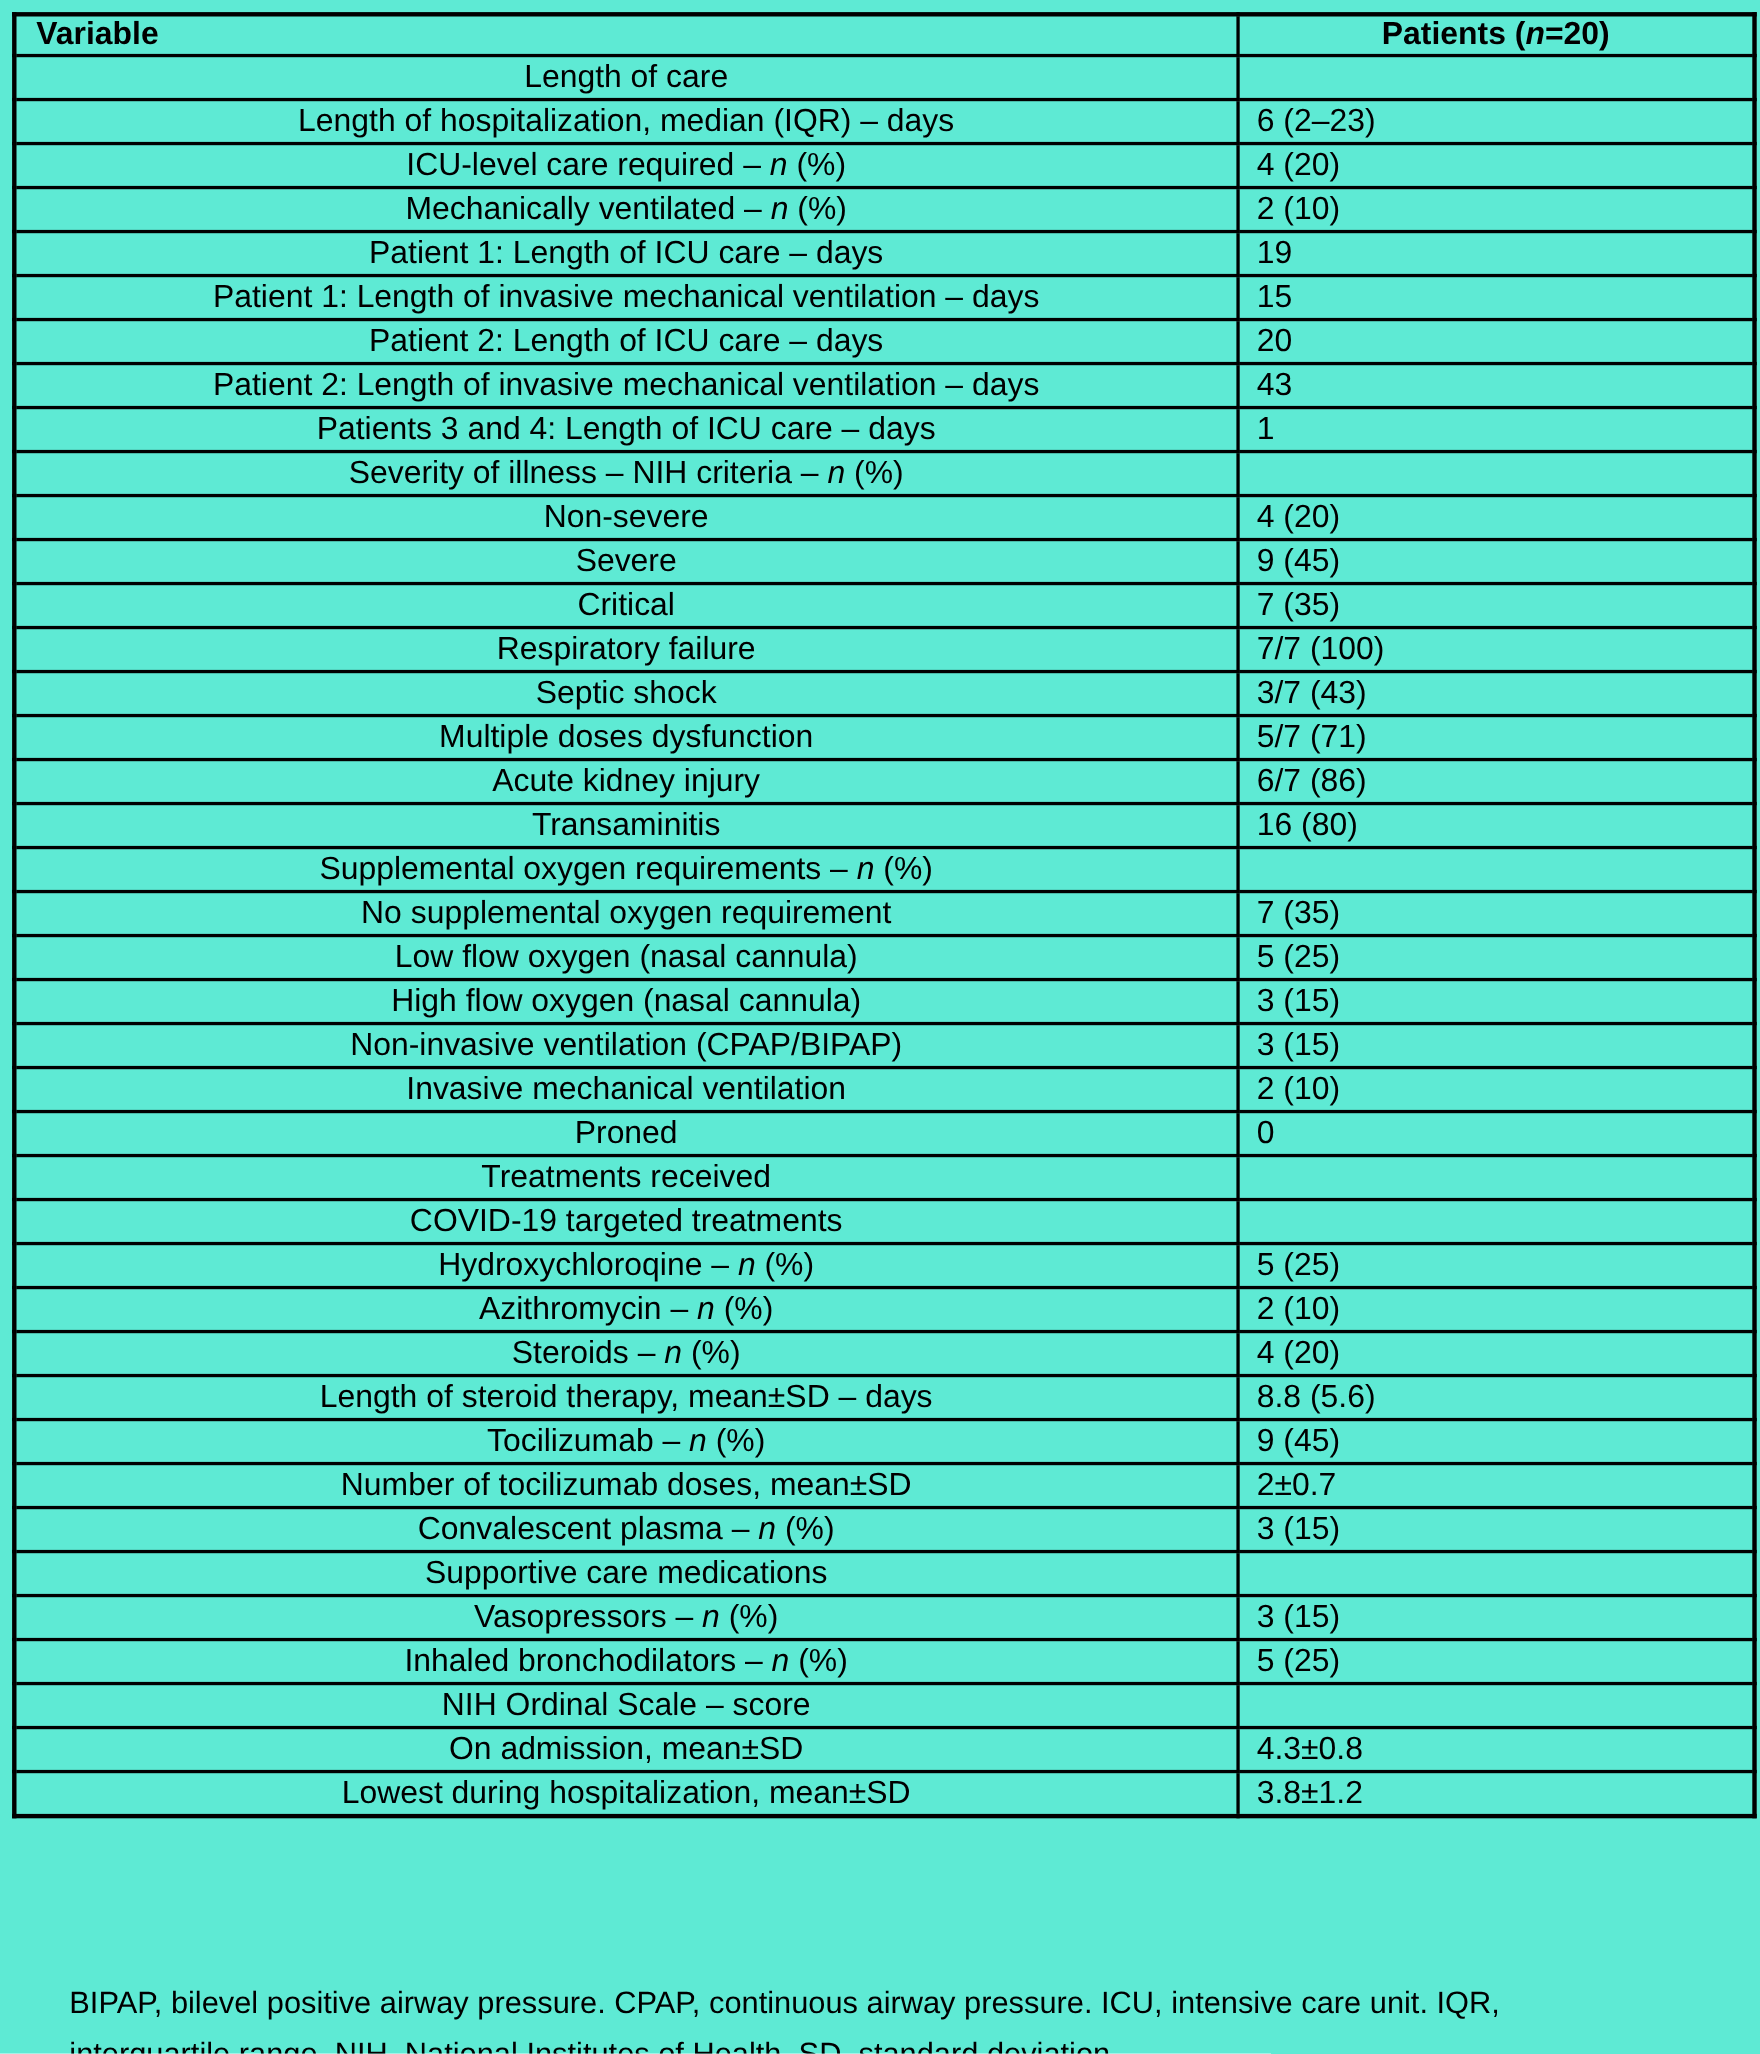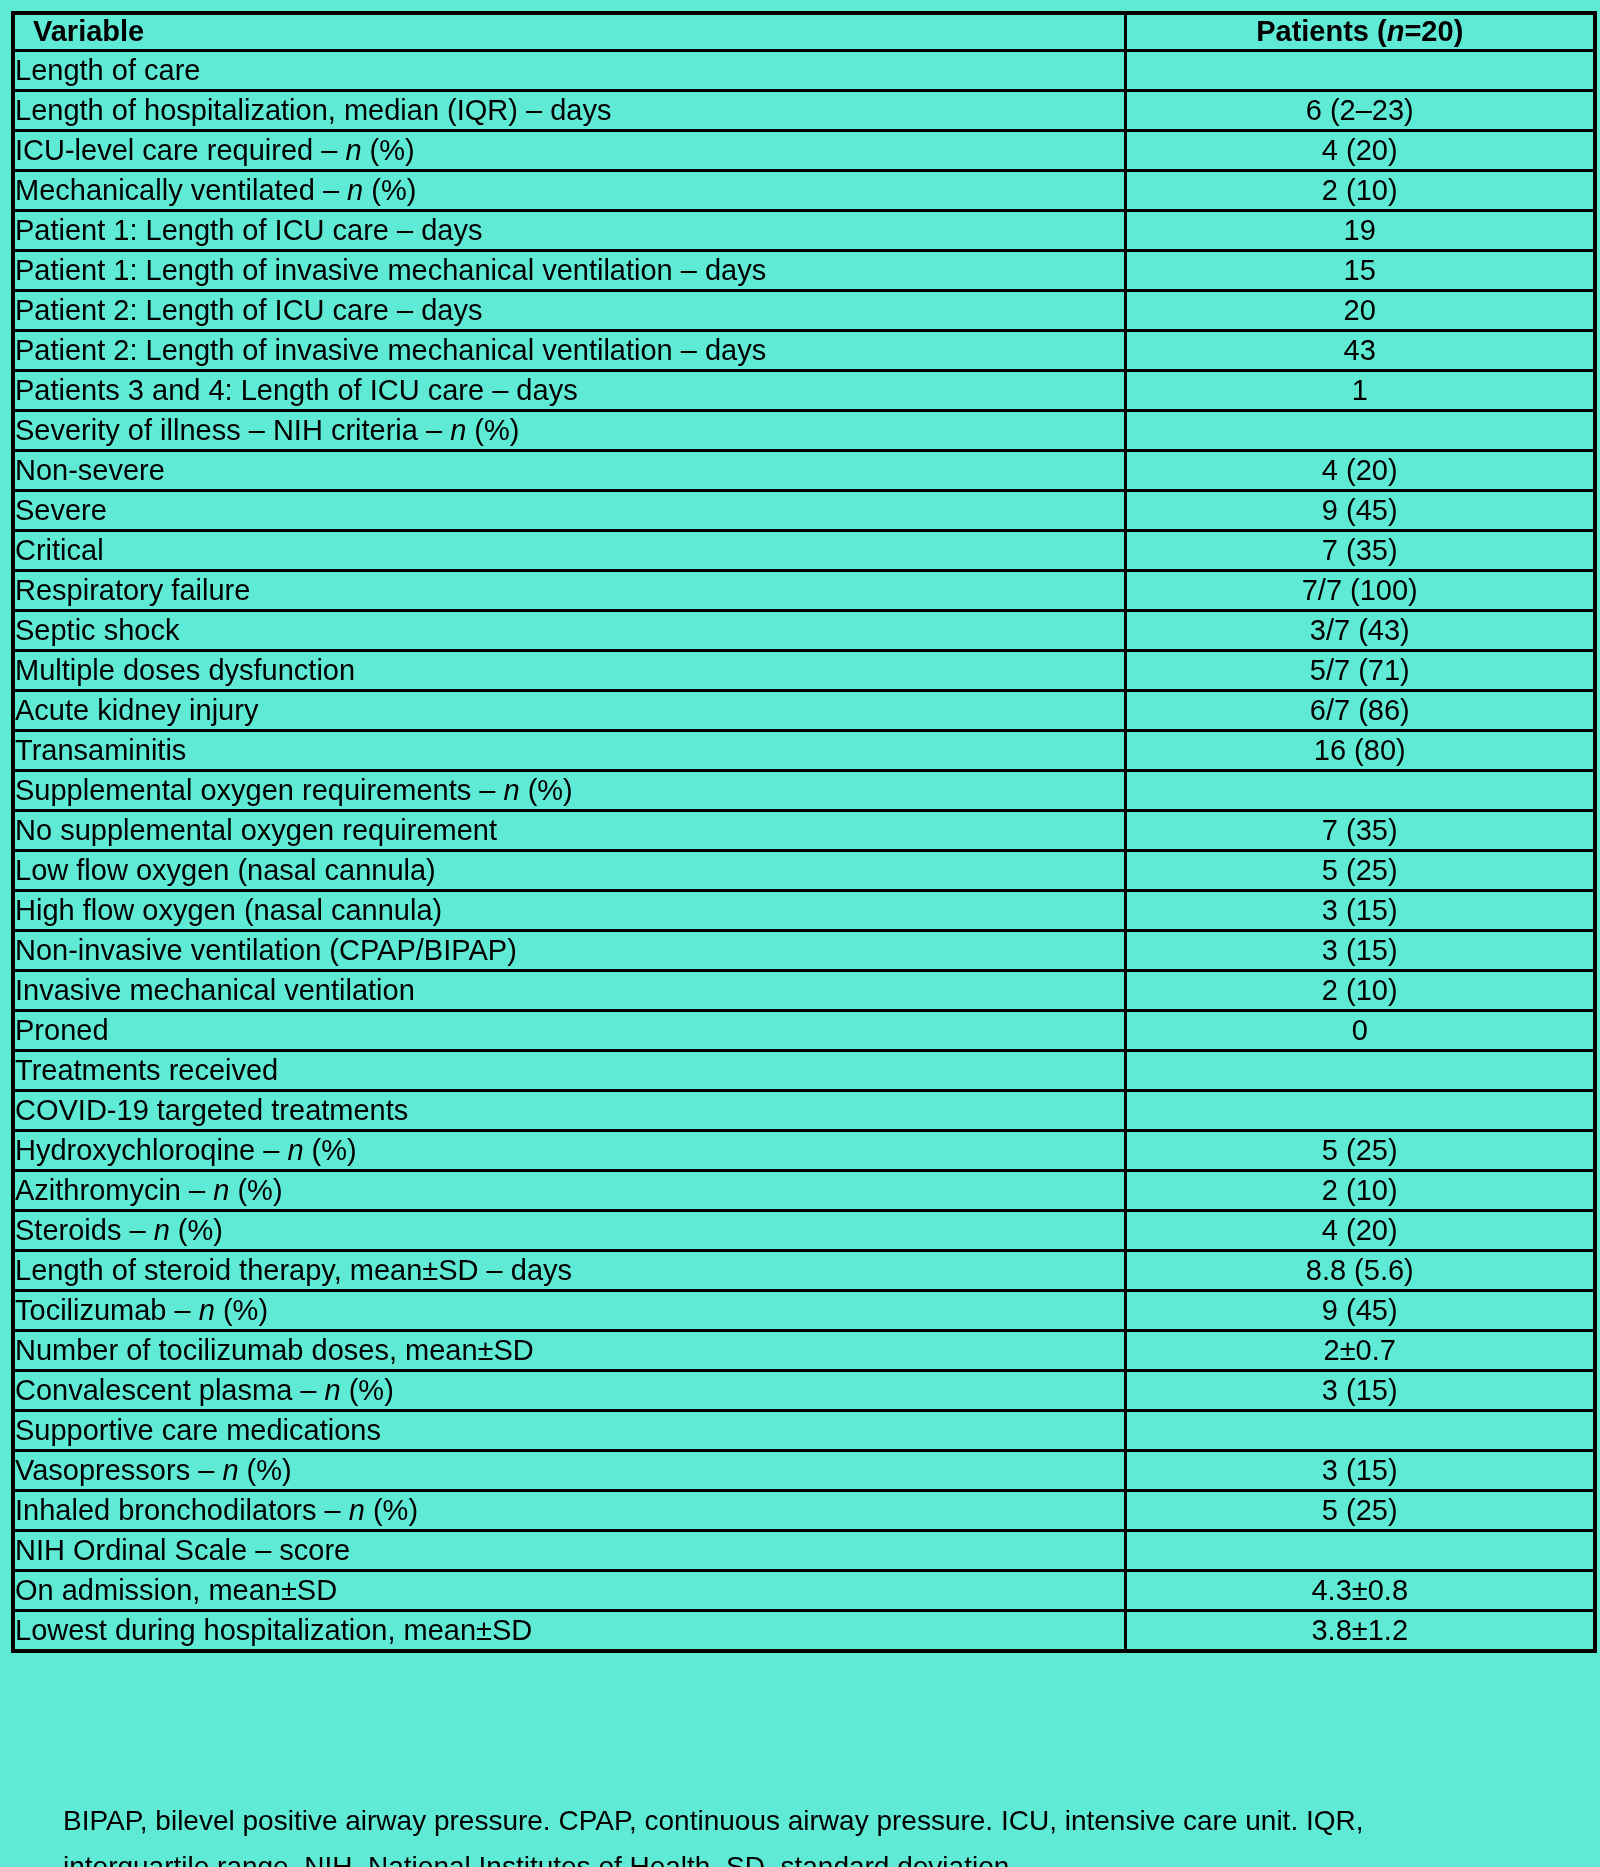--- a/index.html
+++ b/index.html
@@ -43,22 +43,22 @@
   .tbl thead th.var-h{
     text-align:left;
     padding-left:18px;
   }
   .tbl thead th.pat-h{
     text-align:center;
   }
   .tbl tbody td{
     height:37px;
   }
-  td.lab{text-align:left;}
-  td.val{text-align:center;}
+  td.lab{text-align:center;}
+  td.val{padding-left:16px;}
   .ind0{padding-left:18px;}
   .ind1{padding-left:106px;margin-left:13px;}
   .ind2{padding-left:240px;}
   .ind3{padding-left:284px;}
   .ind4{padding-left:402px;}
   .footnote{
     position:absolute;
     left:63px;
     top:1798px;
     width:1480px;

